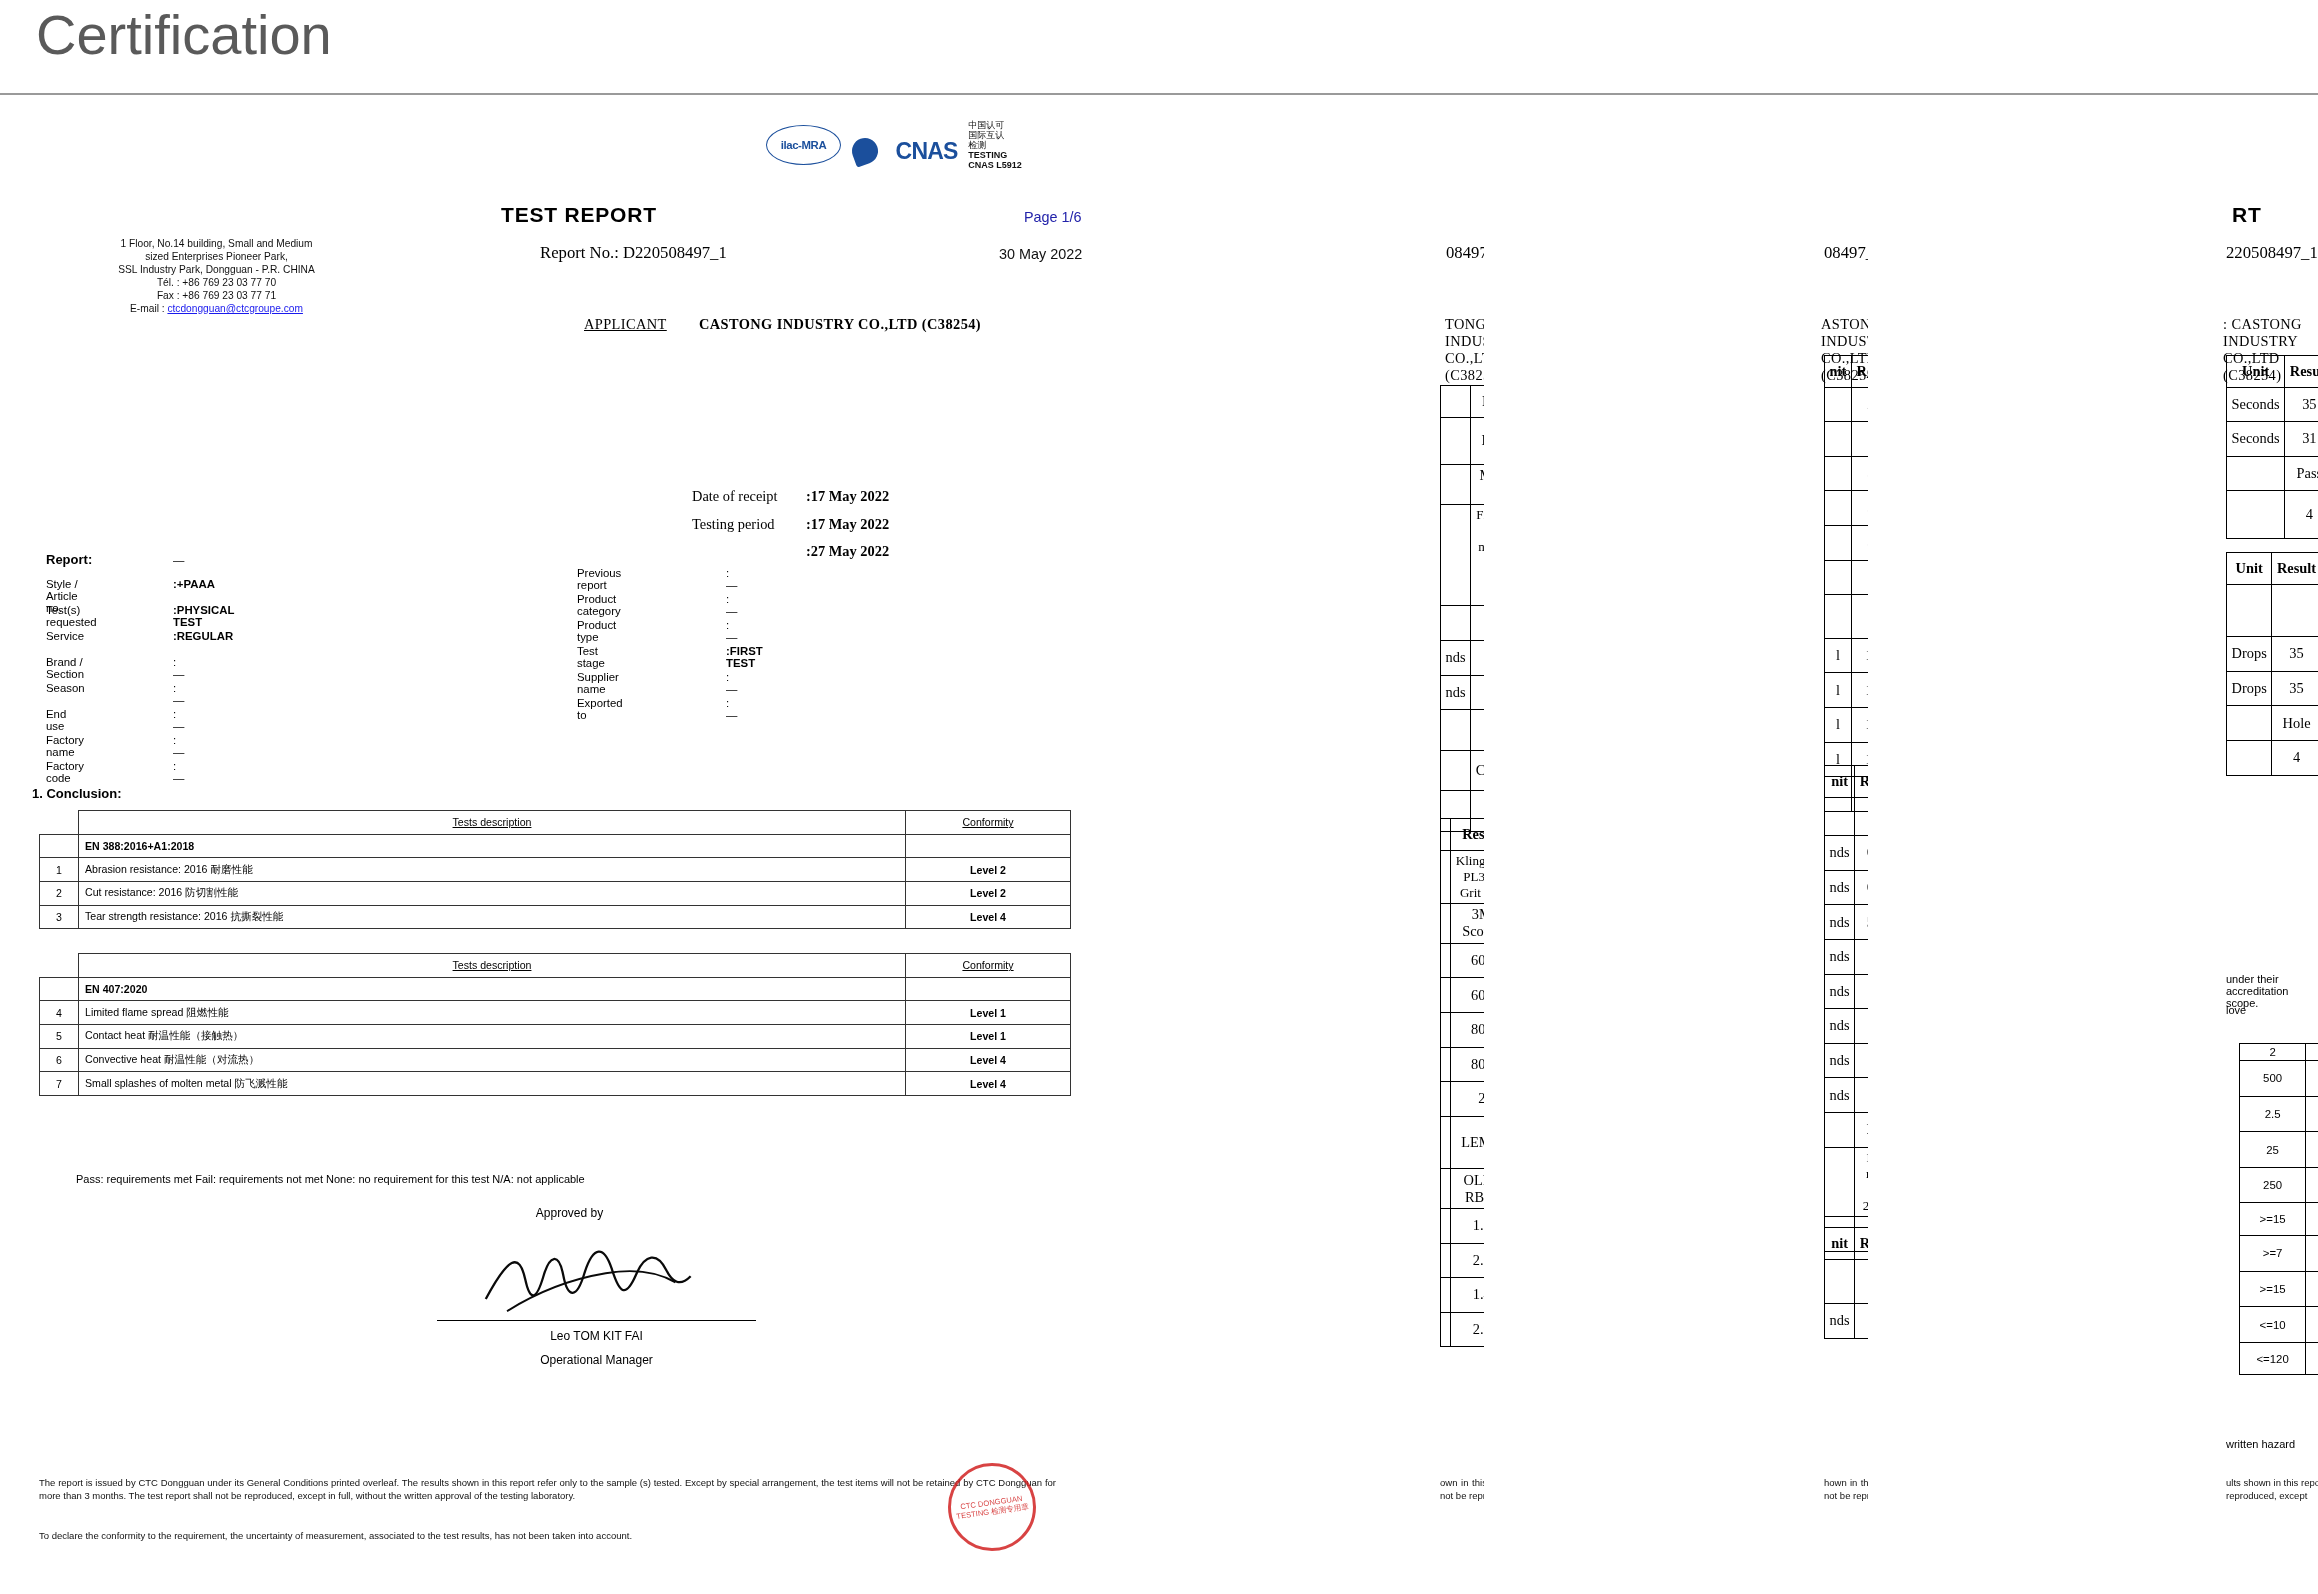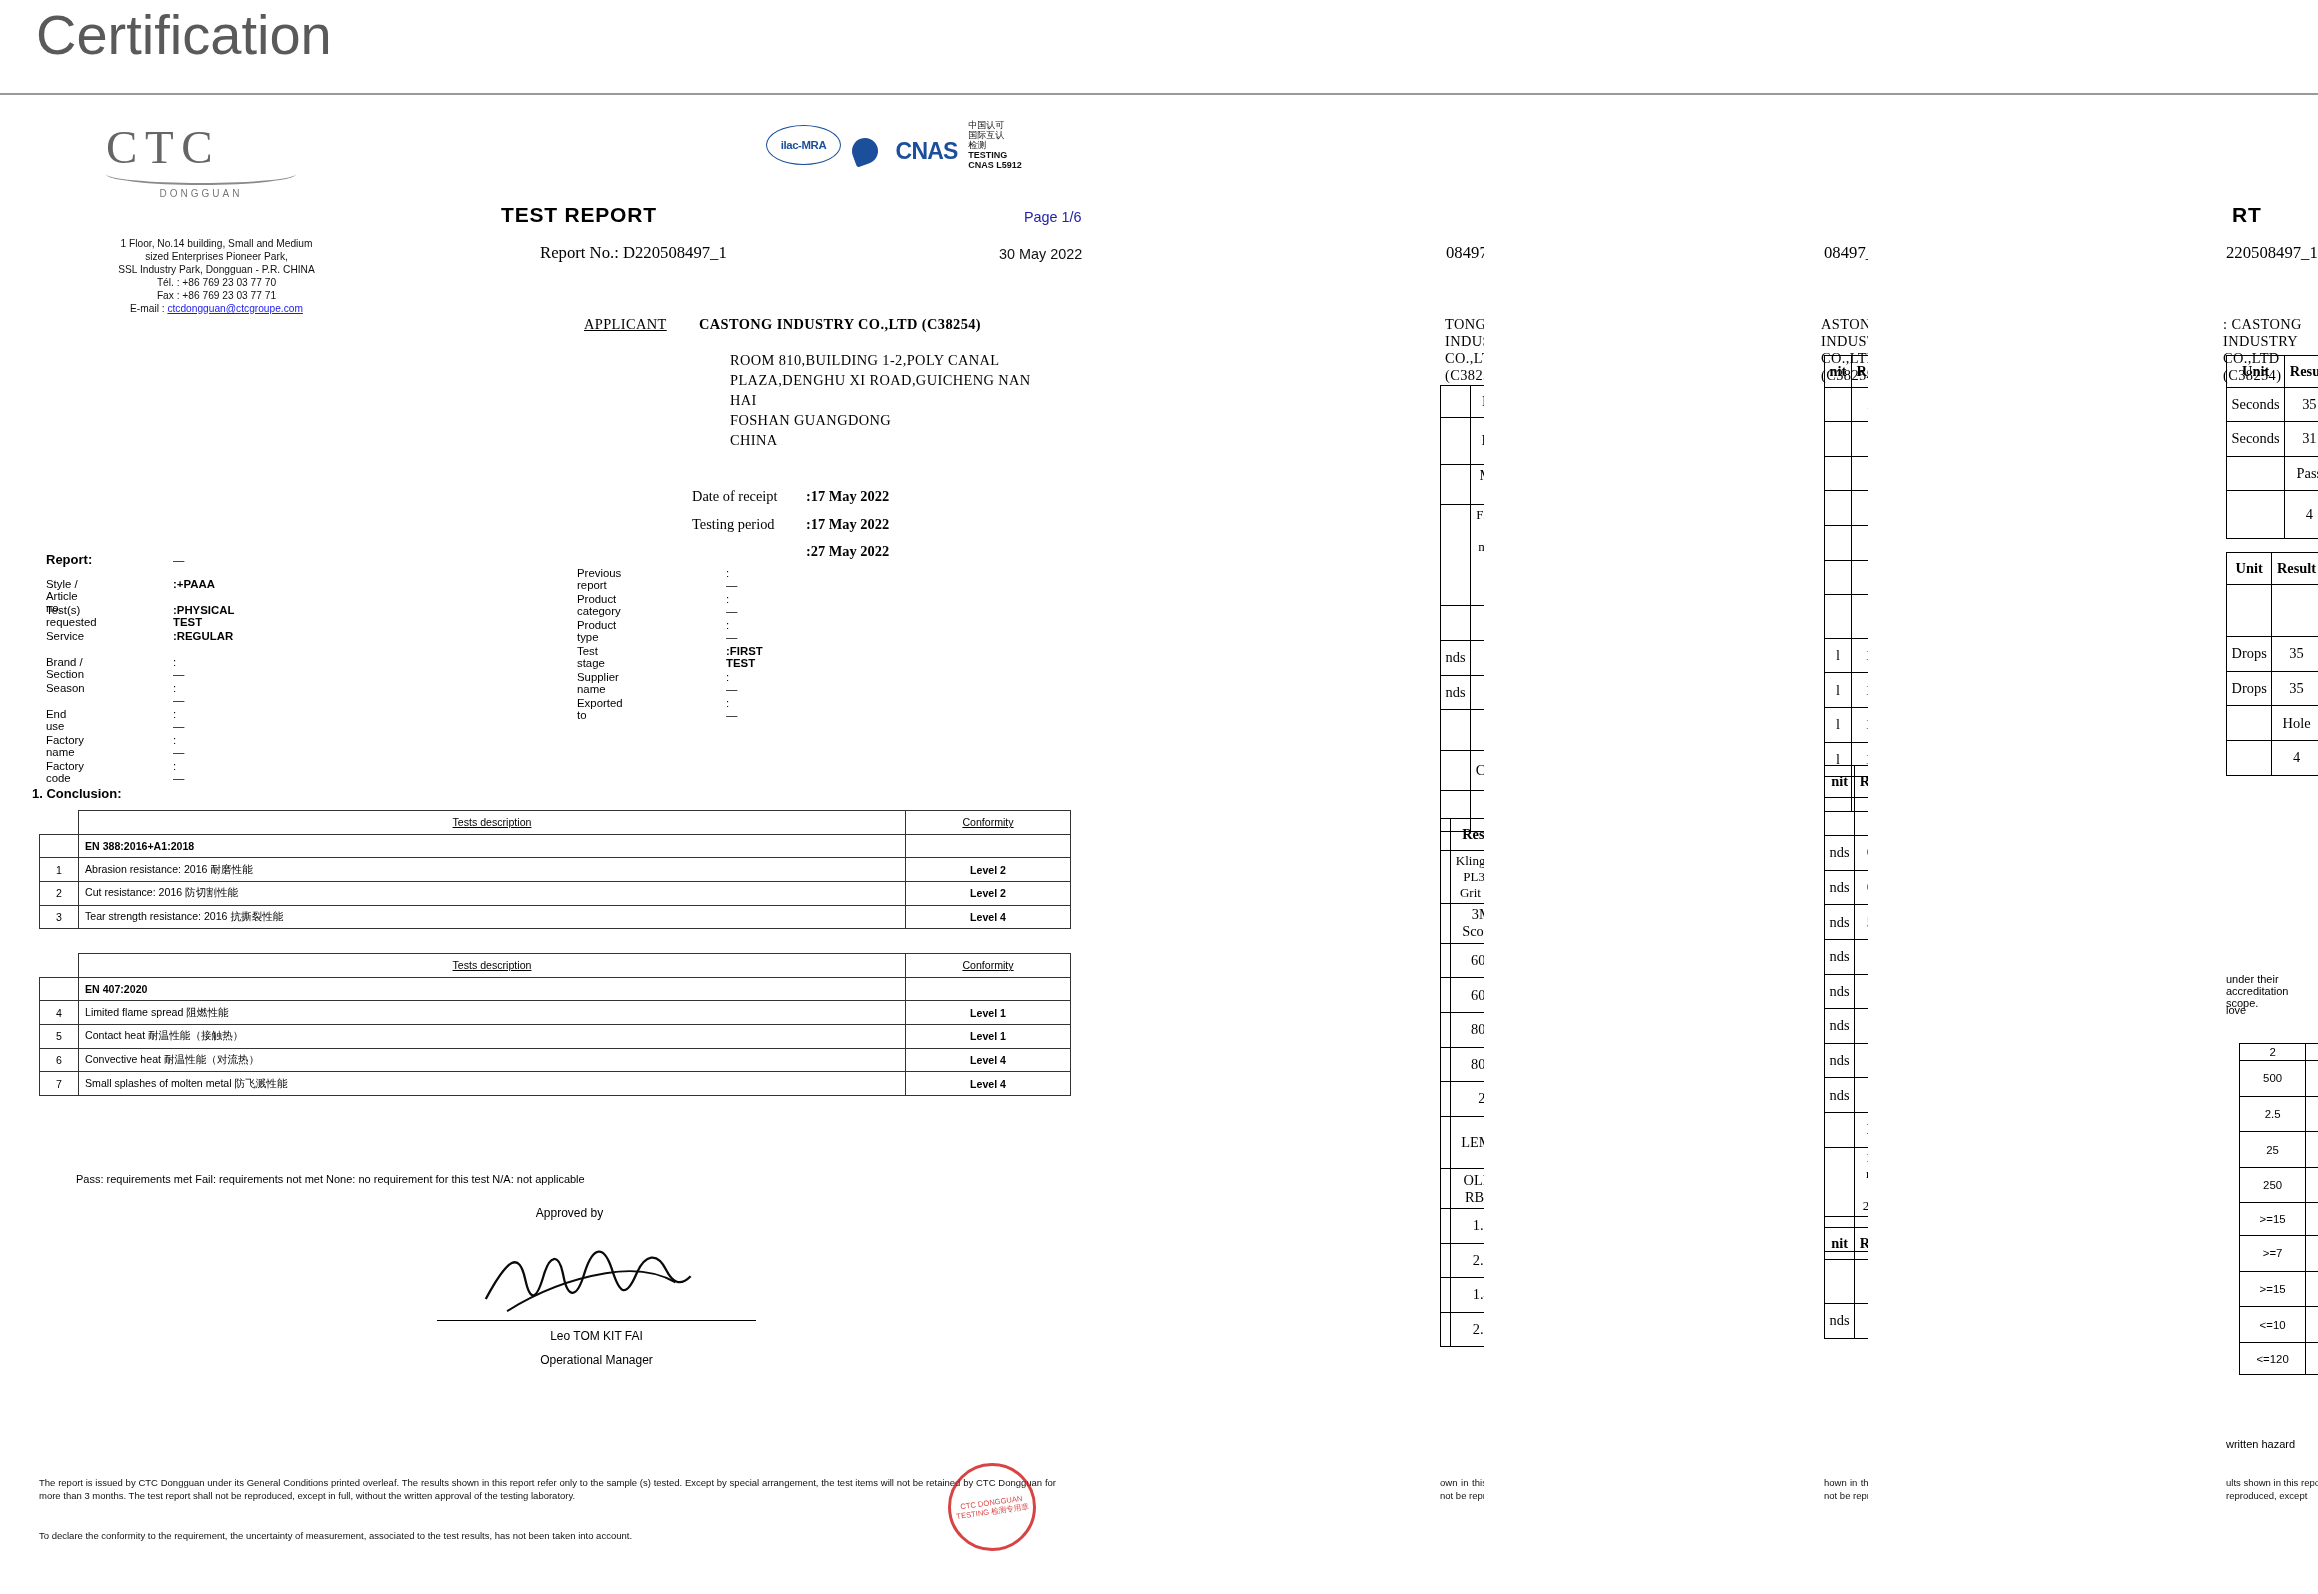--- a/index.html
+++ b/index.html
@@ -101,25 +101,20 @@
 </style>
 </head>
 <body>
 
 <div class="page-title">Certification</div>
 <div class="title-rule"></div>
 
 <div class="doc" id="doc1" style="left:0px;width:1097px;">
   <div class="inner">
 
-    <div class="ctc-logo">
-      <div class="ctc-letters">CTC</div>
-      <div class="ctc-arc"></div>
-      <div class="ctc-sub">DONGGUAN</div>
-    </div>
 
     <div class="ctc-addr">
       <div>1 Floor, No.14 building, Small and Medium</div>
       <div>sized Enterprises Pioneer Park,</div>
       <div>SSL Industry Park, Dongguan - P.R. CHINA</div>
       <div>Tél. : +86 769 23 03 77 70</div>
       <div>Fax : +86 769 23 03 77 71</div>
       <div>
         <span>E-mail : </span><a href="#">ctcdongguan@ctcgroupe.com</a>
       </div>
@@ -140,27 +135,20 @@
       </div>
     </div>
 
     <div class="bigtitle" style="left:501px;top:106px;">TEST REPORT</div>
     <div class="pgnum" style="left:1024px;top:112px;">Page 1/6</div>
     <div class="repno" style="left:540px;top:146px;">Report No.: D220508497_1</div>
     <div class="repdate" style="left:999px;top:149px;">30 May 2022</div>
 
     <div class="applicant" style="left:584px;top:219px;text-decoration:underline;">APPLICANT</div>
     <div class="applicant" style="left:699px;top:219px;font-weight:bold;">CASTONG INDUSTRY CO.,LTD (C38254)</div>
-    <div class="applicant" style="left:730px;top:253px;line-height:20px;">
-      <div>ROOM 810,BUILDING 1-2,POLY CANAL</div>
-      <div>PLAZA,DENGHU XI ROAD,GUICHENG NAN</div>
-      <div>HAI</div>
-      <div>FOSHAN GUANGDONG</div>
-      <div>CHINA</div>
-    </div>
 
     <div class="seriftxt" style="left:692px;top:391px;">Date of receipt</div>
     <div class="seriftxt" style="left:806px;top:391px;font-weight:bold;">:17 May 2022</div>
     <div class="seriftxt" style="left:692px;top:419px;">Testing period</div>
     <div class="seriftxt" style="left:806px;top:419px;font-weight:bold;">:17 May 2022</div>
     <div class="seriftxt" style="left:806px;top:446px;font-weight:bold;">:27 May 2022</div>
 
     <div style="position:absolute;left:46px;top:455px;">
       <div style="position:relative;height:26px;">
         <span class="field" style="left:0;top:0;font-weight:bold;font-size:13px;">Report:</span>

